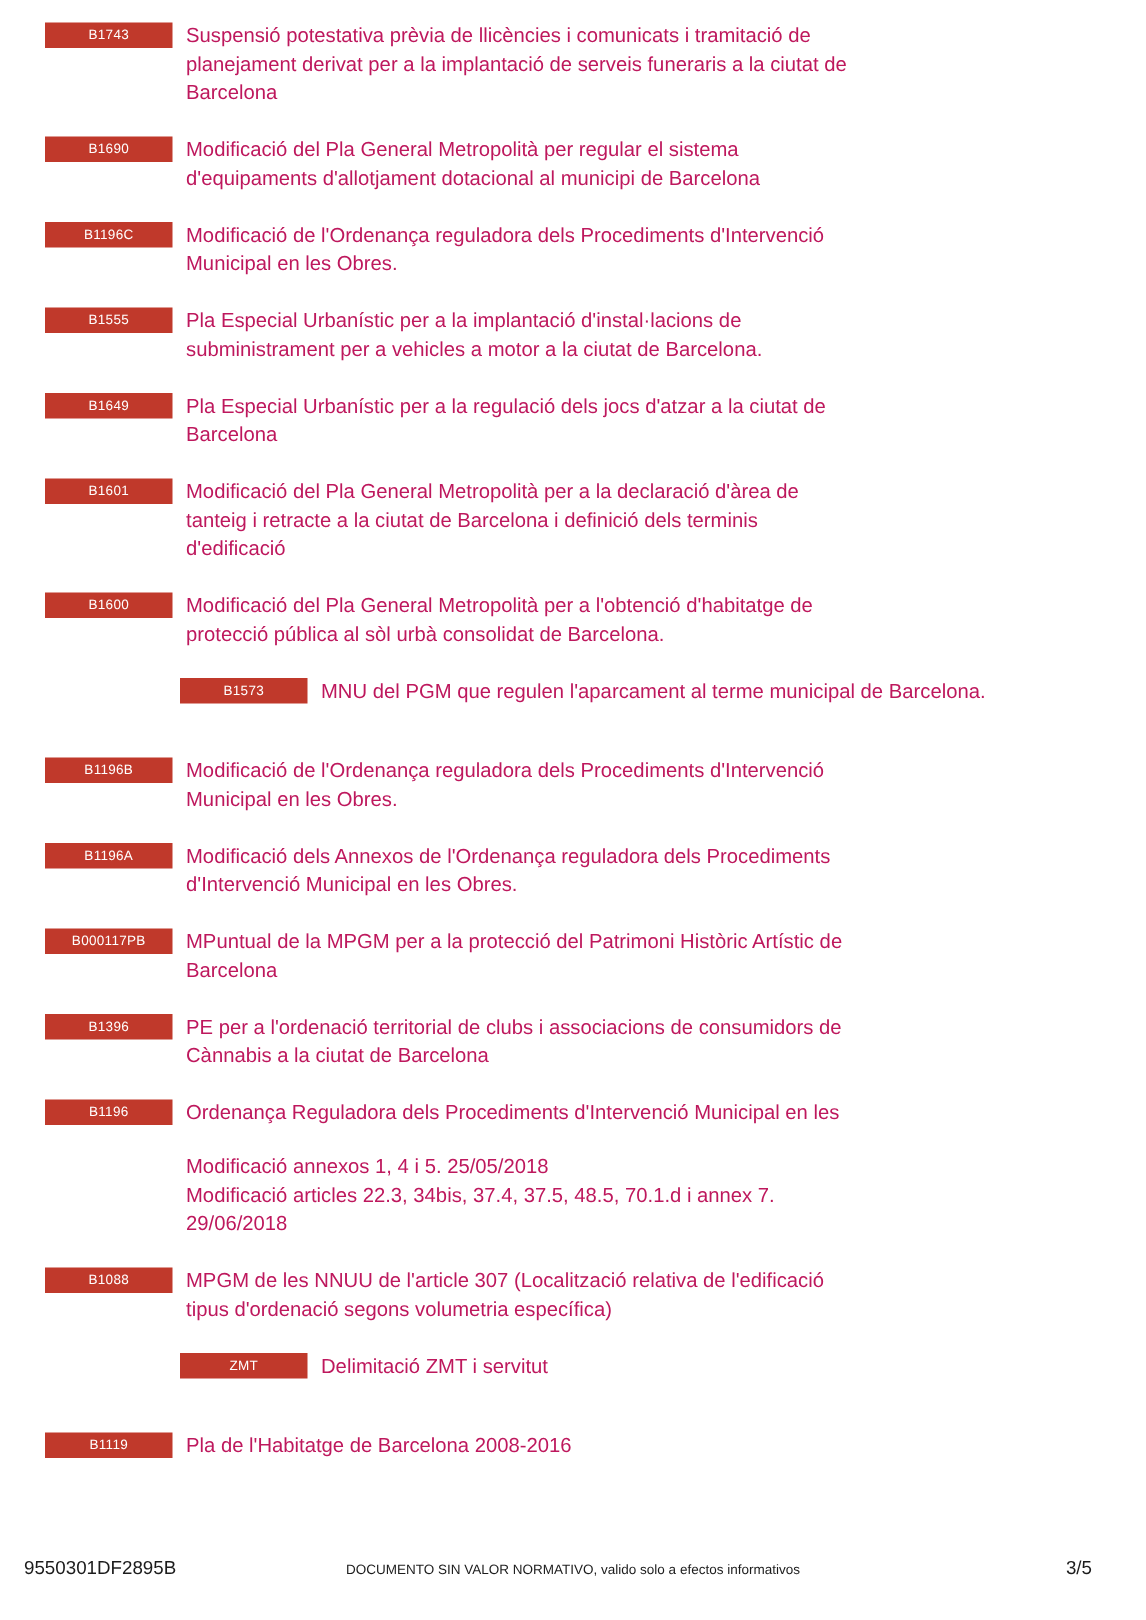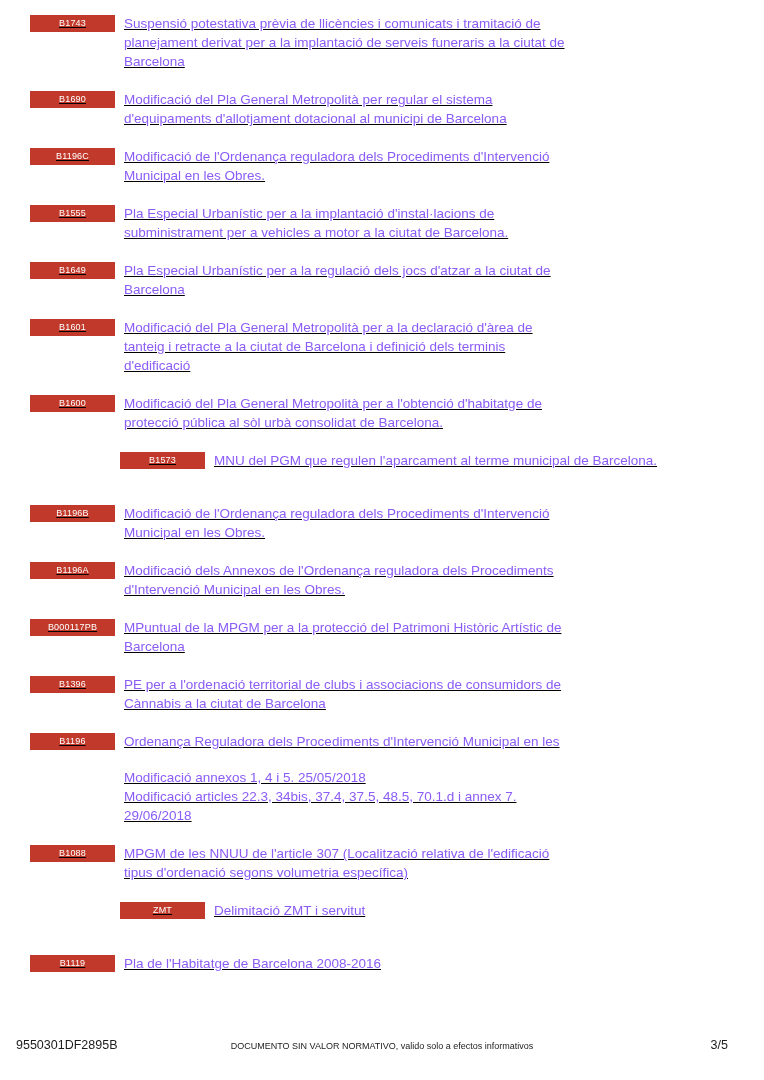--- a/index.html
+++ b/index.html
@@ -14,21 +14,20 @@
     position: relative;
     width: 764px;
     height: 1080px;
     background: #ffffff;
   }
   .list {
     position: absolute;
     top: 14px;
     left: 30px;
     right: 40px;
-    text-decoration: underline;
   }
   .row {
     display: flex;
     align-items: flex-start;
     margin-bottom: 19px;
   }
   .row.gap-large {
     margin-bottom: 34px;
     justify-content: flex-end;
   }
@@ -42,21 +41,21 @@
     color: #ffffff;
     font-size: 9px;
     line-height: 17px;
     text-align: center;
     letter-spacing: 0.2px;
     white-space: nowrap;
     overflow: hidden;
   }
   .text {
     flex: 1 1 auto;
-    color: #8b5cf6;
+    color: #be185d;
     font-size: 13.5px;
     line-height: 19px;
     max-width: 510px;
   }
   .notes {
     margin-top: 17px;
   }
   .footer {
     position: absolute;
     left: 0;

